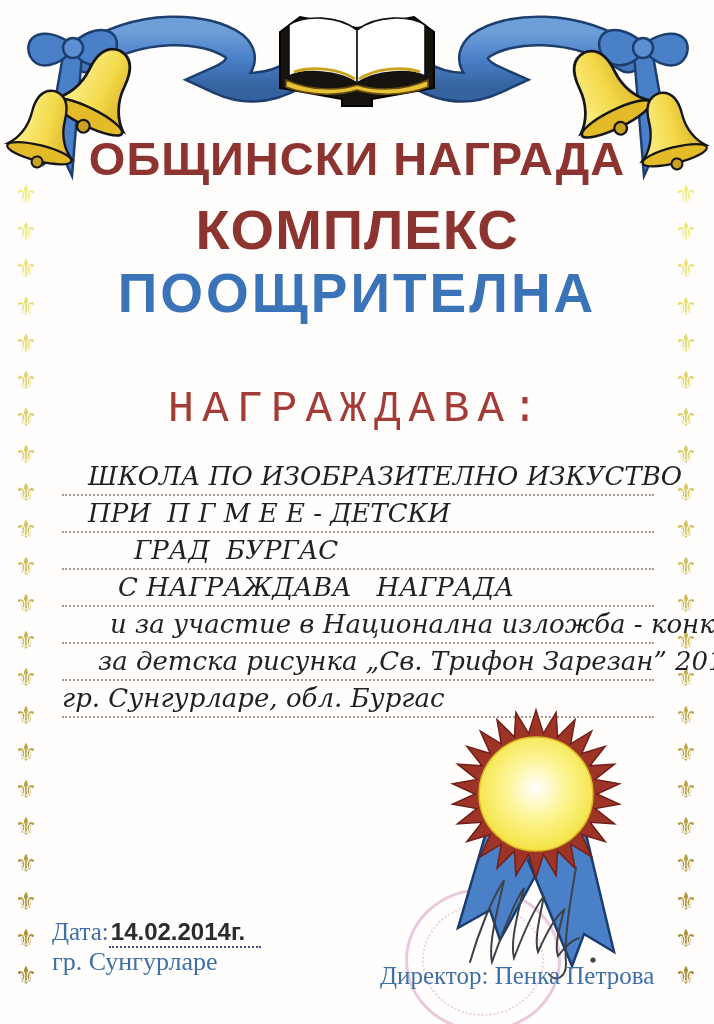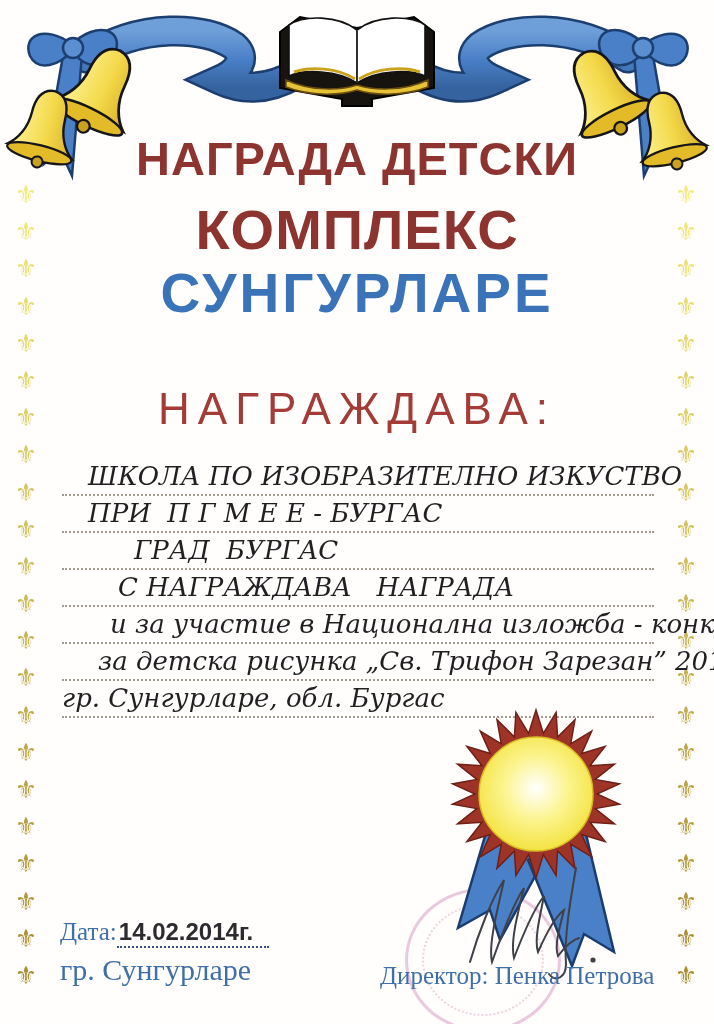--- a/index.html
+++ b/index.html
@@ -25,21 +25,21 @@
     position:absolute;left:0;width:714px;text-align:center;margin:0;
     font-family:"Liberation Sans",sans-serif;font-weight:bold;
     color:var(--title_red);z-index:3;
   }
   .org-line1{top:131px;font-size:47px;letter-spacing:1px;}
   .org-line2{top:197px;font-size:56px;letter-spacing:1px;}
   .org-city{top:261px;font-size:55px;letter-spacing:3px;color:var(--city_blue);}
 
   .award-heading{
     position:absolute;left:0;top:384px;width:714px;text-align:center;margin:0;
-    font-family:Liberation Sans, sans-serif;font-weight:normal;
+    font-family:Liberation Mono, monospace;font-weight:normal;
     font-size:44px;letter-spacing:8px;color:var(--award_red);z-index:3;
   }
 
   
   .recipient{position:absolute;left:62px;top:459px;width:592px;z-index:3;}
   .rline{
     height:37px;box-sizing:border-box;border-bottom:2px dotted #a49a8d;
     font-family:"DejaVu Serif",serif;font-style:italic;color:#201f22;
     font-size:26px;line-height:34px;white-space:pre;overflow:visible;
   }
@@ -57,27 +57,27 @@
     position:absolute;left:405px;top:888px;width:150px;height:138px;
     border:3px solid rgba(206,128,182,0.42);border-radius:50%;z-index:4;
   }
   .stamp::before{
     content:"";position:absolute;left:14px;top:13px;right:14px;bottom:13px;
     border:2px dotted rgba(206,128,182,0.35);border-radius:50%;
   }
   .signature{position:absolute;left:452px;top:850px;z-index:6;}
 
   
-  .date-block{position:absolute;left:60px;top:918px;z-index:7;}
+  .date-block{position:absolute;left:52px;top:918px;z-index:7;}
   .date-row{font-size:25px;color:var(--footer_blue);}
   .date-value{
     font-family:"Liberation Sans",sans-serif;font-weight:bold;font-size:24px;
     color:#2c2c30;border-bottom:2px dotted #3b5183;padding:0 16px 1px 2px;
   }
-  .footer-city{font-size:30px;color:var(--footer_blue);margin-top:7px;font-family:Liberation Serif, serif;}
+  .footer-city{font-size:26px;color:var(--footer_blue);margin-top:1px;font-family:Liberation Serif, serif;}
   .director-line{
     position:absolute;left:380px;top:962px;font-size:25px;
     color:var(--footer_blue);z-index:7;white-space:pre;
   }
 </style>
 </head>
 <body>
 
 <div class="page">
 
@@ -191,29 +191,29 @@
       <ellipse cx="0" cy="28" rx="33" ry="8" fill="#e3bb29" stroke="#16161a" stroke-width="2.2"></ellipse>
       <circle cx="0" cy="37" r="5.5" fill="#caa21d" stroke="#16161a" stroke-width="2"></circle>
     </g>
     <g transform="translate(668,128) rotate(-14)">
       <path d="M0,-36 C-13,-35 -17,-24 -17,-10 C-17,6 -24,19 -33,26 L33,26 C24,19 17,6 17,-10 C17,-24 13,-35 0,-36 Z" fill="url(#bellG)" stroke="#16161a" stroke-width="2.4"></path>
       <ellipse cx="0" cy="28" rx="33" ry="8" fill="#e3bb29" stroke="#16161a" stroke-width="2.2"></ellipse>
       <circle cx="0" cy="37" r="5.5" fill="#caa21d" stroke="#16161a" stroke-width="2"></circle>
     </g>
   </svg>
 
-  <h1 class="org-title org-line1">НАГРАДА ДЕТСКИ</h1>
+  <h1 class="org-title org-line1">ОБЩИНСКИ НАГРАДА</h1>
   <h1 class="org-title org-line2">КОМПЛЕКС</h1>
-  <h1 class="org-title org-city">СУНГУРЛАРЕ</h1>
+  <h1 class="org-title org-city">ПООЩРИТЕЛНА</h1>
 
   <h2 class="award-heading">НАГРАЖДАВА:</h2>
 
   <div class="recipient">
     <div class="rline ind1">ШКОЛА ПО ИЗОБРАЗИТЕЛНО ИЗКУСТВО</div>
-    <div class="rline ind2">ПРИ  П Г М Е Е - БУРГАС</div>
+    <div class="rline ind2">ПРИ  П Г М Е Е - ДЕТСКИ</div>
     <div class="rline ind3">ГРАД  БУРГАС</div>
     <div class="rline ind4">С НАГРАЖДАВА   НАГРАДА</div>
     <div class="rline ind5">и за участие в Национална изложба - конкурс</div>
     <div class="rline ind6">за детска рисунка „Св. Трифон Зарезан” 2014</div>
     <div class="rline center">гр. Сунгурларе, обл. Бургас</div>
   </div>
 
   <div class="stamp"></div>
 
   <svg class="rosette" width="180" height="268" viewBox="0 0 180 268">

